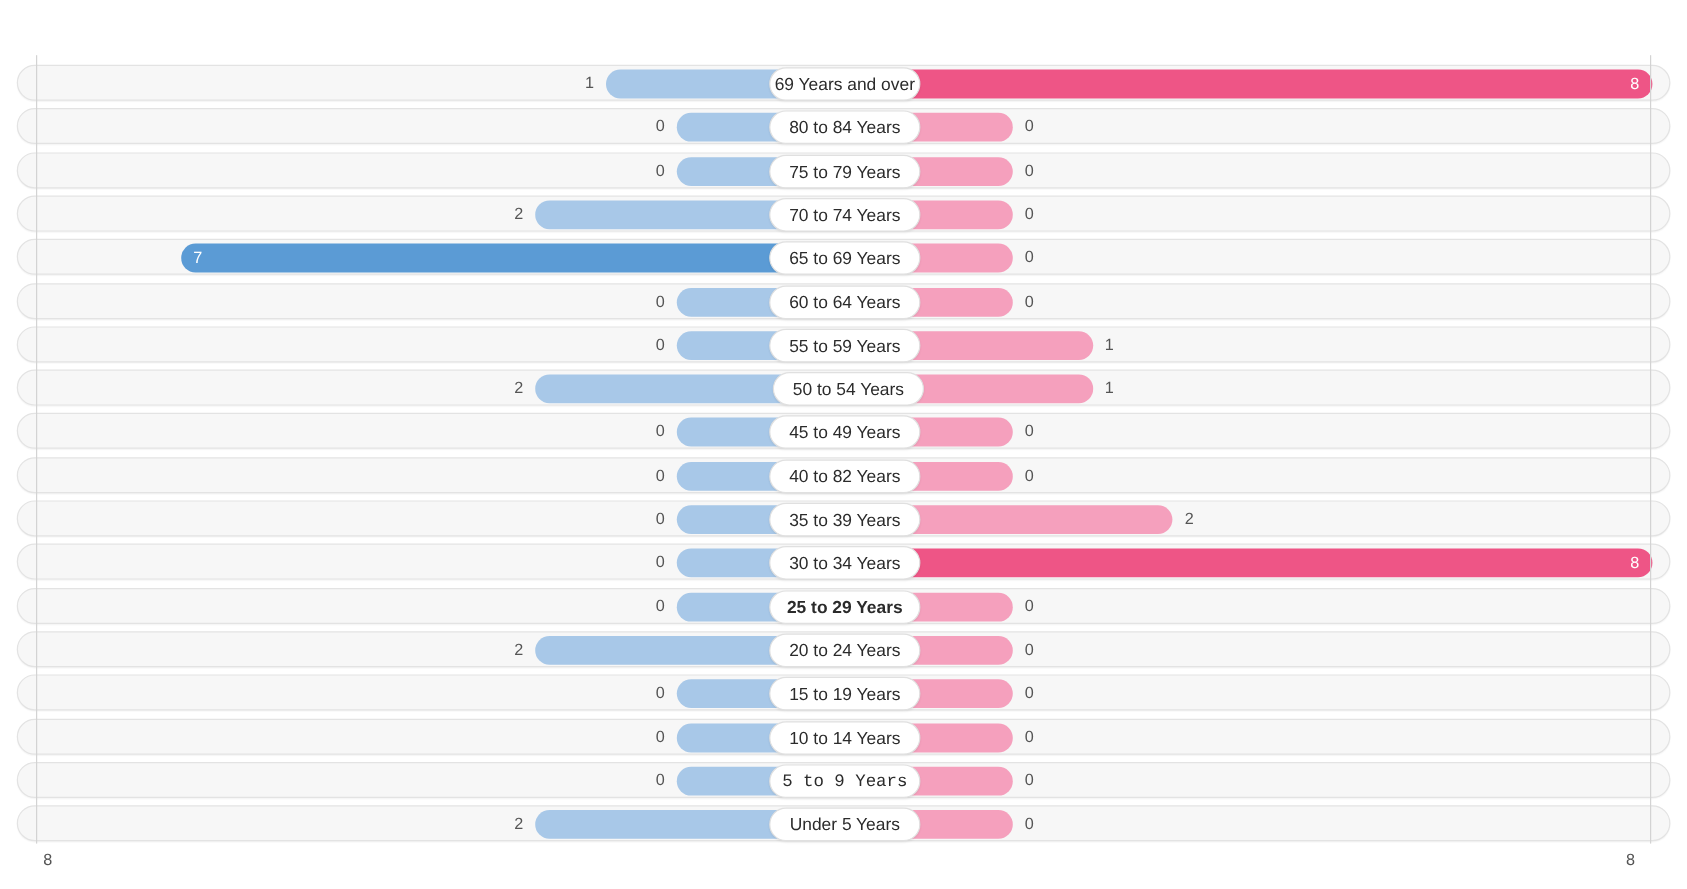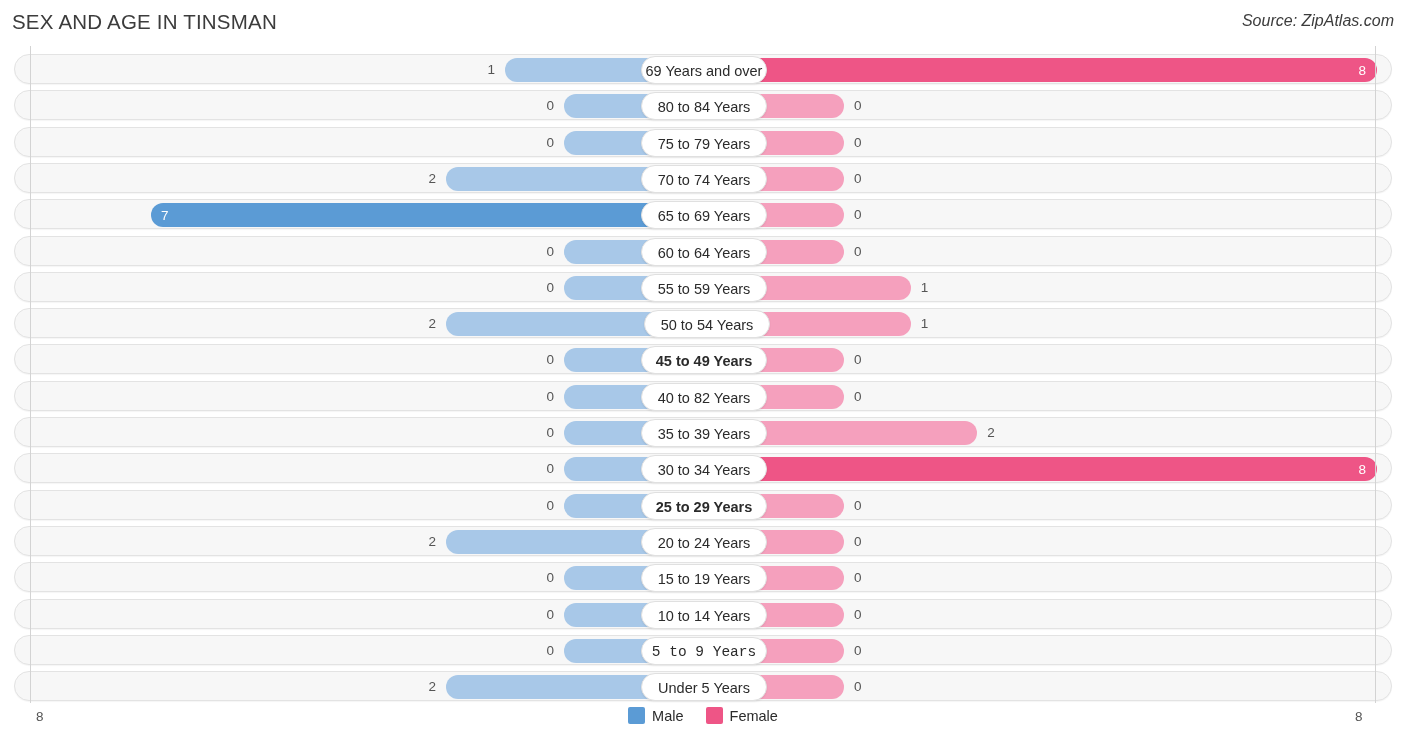--- a/index.html
+++ b/index.html
@@ -159,24 +159,20 @@
   .lglabel {
     font-size: 14.5px;
     color: #2b2b2b;
   }
 </style>
 </head>
 <body>
 
 <div id="page">
 
-  <div class="hdr">
-    <div class="title">SEX AND AGE IN TINSMAN</div>
-    <div class="source">Source: ZipAtlas.com</div>
-  </div>
 
   <div class="plot" id="plot">
     <div class="axisline left"></div>
     <div class="axisline right"></div>
   <div class="row" style="top: 8px;">
         <div class="bar male" style="left: 490px; width: 202px;"></div>
         <div class="bar female hi" style="left: 686px; width: 676px;">
           <span class="inval">8</span>
         </div>
         <div class="val m" style="left: 430px; width: 50px;">1</div>
@@ -230,21 +226,21 @@
         <div class="bar female" style="left: 686px; width: 209.625px;"></div>
         <div class="val m" style="left: 371px; width: 50px;">2</div>
         <div class="val f" style="left: 905.625px; width: 50px;">1</div>
         <div class="catpill" style="left: 629px; width: 126px;">50 to 54 Years</div>
       </div>
       <div class="row" style="top: 298.4px;">
         <div class="bar male" style="left: 549px; width: 143px;"></div>
         <div class="bar female" style="left: 686px; width: 143px;"></div>
         <div class="val m" style="left: 489px; width: 50px;">0</div>
         <div class="val f" style="left: 839px; width: 50px;">0</div>
-        <div class="catpill" style="left: 626px; width: 126px; font-weight: bold;">45 to 49 Years</div>
+        <div class="catpill" style="left: 626px; width: 126px;">45 to 49 Years</div>
       </div>
       <div class="row" style="top: 334.7px;">
         <div class="bar male" style="left: 549px; width: 143px;"></div>
         <div class="bar female" style="left: 686px; width: 143px;"></div>
         <div class="val m" style="left: 489px; width: 50px;">0</div>
         <div class="val f" style="left: 839px; width: 50px;">0</div>
         <div class="catpill" style="left: 626px; width: 126px;">40 to 82 Years</div>
       </div>
       <div class="row" style="top: 371px;">
         <div class="bar male" style="left: 549px; width: 143px;"></div>
@@ -301,25 +297,15 @@
         <div class="bar female" style="left: 686px; width: 143px;"></div>
         <div class="val m" style="left: 371px; width: 50px;">2</div>
         <div class="val f" style="left: 839px; width: 50px;">0</div>
         <div class="catpill" style="left: 626px; width: 126px;">Under 5 Years</div>
       </div>
     </div>
 
   <div class="footer">
     <div class="axtick l">8</div>
     <div class="axtick r">8</div>
-    <div class="legend">
-      <div class="lgitem">
-        <span class="swatch" id="sw-male" style="background: rgb(91, 155, 213);"></span>
-        <span class="lglabel">Male</span>
-      </div>
-      <div class="lgitem">
-        <span class="swatch" id="sw-female" style="background: rgb(238, 85, 134);"></span>
-        <span class="lglabel">Female</span>
-      </div>
-    </div>
   </div>
 
 </div>
 
 </body></html>

